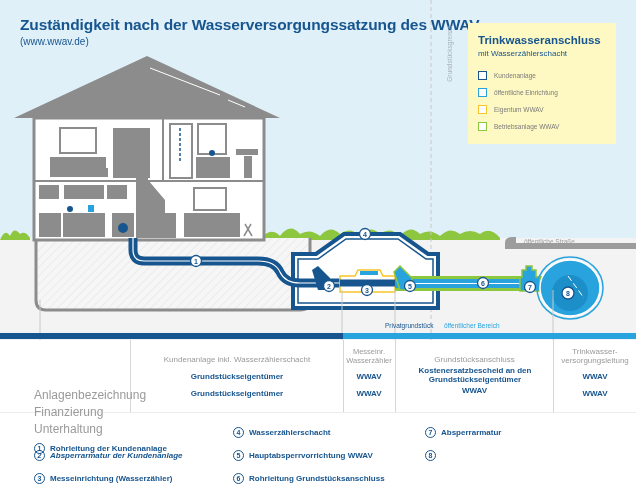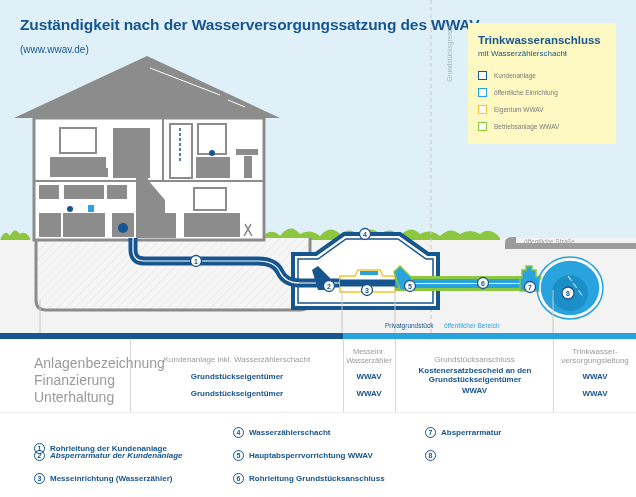--- a/index.html
+++ b/index.html
@@ -1,29 +1,29 @@
 <!DOCTYPE html>
 <html><head>
 <meta charset="utf-8">
 <style>
   * { box-sizing: border-box; margin: 0; padding: 0; }
   body { width: 636px; height: 497px; position: relative; overflow: hidden; background: #ffffff; font-family: "Liberation Sans", sans-serif; }
   #diagram { position: absolute; left: 0; top: 0; width: 636px; height: 340px; }
   .title { position: absolute; left: 20px; top: 16px; font-size: 15.5px; font-weight: bold; color: #17558f; letter-spacing: -0.1px; }
-  .subtitle { position: absolute; left: 20px; top: 44px; font-size: 10px; color: #17558f; }
+  .subtitle { position: absolute; left: 20px; top: 36px; font-size: 10px; color: #17558f; }
   .grenze { position: absolute; left: 421px; top: 50px; font-size: 6.5px; color: #a8b4bc; transform: rotate(-90deg); transform-origin: center; white-space: nowrap; }
   .legend { position: absolute; left: 468px; top: 23px; width: 148px; height: 121px; background: #fef9c3; }
   .legend-title { position: absolute; left: 10px; top: 11px; font-size: 11.5px; font-weight: bold; color: #17558f; }
   .legend-sub { position: absolute; left: 10px; top: 26px; font-size: 8px; color: #17558f; }
   .legend-item { position: absolute; left: 10px; display: flex; align-items: center; }
   .legend-box { width: 9px; height: 9px; border: 1.8px solid; margin-right: 7px; background: #fff; }
   .legend-label { font-size: 6.5px; color: #7a7a7a; }
   .lbl { position: absolute; font-size: 6.5px; white-space: nowrap; }
   
-  .tbl-label { position: absolute; font-size: 14px; color: #9a9a9a; }
+  .tbl-label { position: absolute; font-size: 12px; color: #9a9a9a; margin-top: 33px; }
   .tbl-val { position: absolute; font-size: 8px; font-weight: bold; color: #17558f; text-align: center; line-height: 9px; }
   .tbl-head { position: absolute; font-size: 8px; color: #9a9a9a; text-align: center; line-height: 9px; }
   .vline { position: absolute; width: 1px; background: #d6d6d6; }
   
   .num-item { position: absolute; display: flex; align-items: center; }
   .num-circle { width: 11px; height: 11px; border: 1.3px solid #17558f; border-radius: 50%; font-size: 7px; font-weight: bold; color: #17558f; display: flex; align-items: center; justify-content: center; margin-right: 5px; }
   .num-text { font-size: 8px; font-weight: bold; color: #17558f; }
 </style>
 </head>
 <body>

